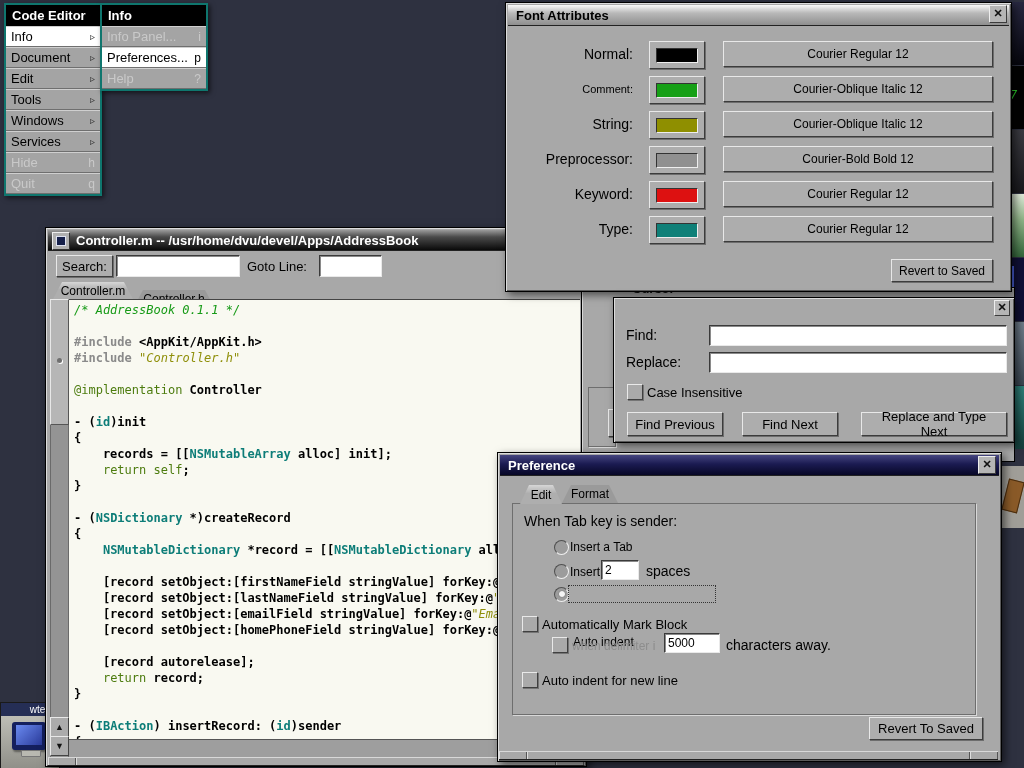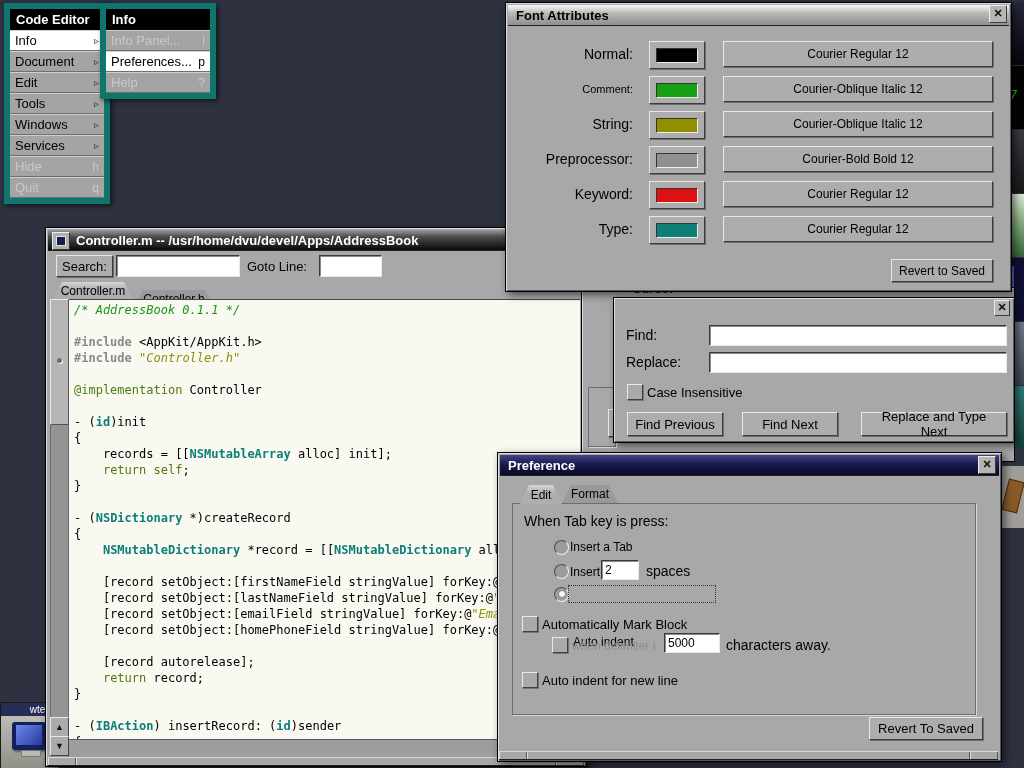--- a/index.html
+++ b/index.html
@@ -33,35 +33,35 @@
   .radio.sel::after{content:"";display:block;width:6px;height:6px;margin:3px auto;
     border-radius:50%;background:#f4f4f4;box-shadow:0 0 1px #333;}
   .tab{clip-path:polygon(9px 0, calc(100% - 9px) 0, 100% 100%, 0 100%);
     display:flex;align-items:center;justify-content:center;
     font-size:12px;color:#000;filter:drop-shadow(0 -1px 0 #555);}
   .tab-on{background:linear-gradient(#d6d6d6,#aeaeae 45%);}
   .tab-off{background:#9a9a9a;}
   .rsz{background:#a8a8a8;border-top:1px solid #d8d8d8;border-bottom:1px solid #222;display:flex;}
   .rsz div{height:100%;box-sizing:border-box;border-right:1px solid #555;border-left:1px solid #ddd;}
   
-  .menu{border:6px solid #0f766e;box-shadow:2px 2px 5px rgba(0,0,0,.6);background:#fdba74;}
+  .menu{border:2px solid #0f766e;box-shadow:2px 2px 5px rgba(0,0,0,.6);background:#fdba74;}
   .mtitle{height:21px;background:#000;color:#fff;font-weight:bold;font-size:13px;
     display:flex;align-items:center;padding:0 6px;}
   .mitem{height:19px;background:#a4a4a4;border-top:1px solid #cfcfcf;border-bottom:1px solid #6f6f6f;
     display:flex;align-items:center;justify-content:space-between;padding:0 5px;
     font-size:13px;color:#000;}
   .mitem.hl{background:#fff;}
   .mitem.dis{color:#c9c9c9;}
   .marrow{font-size:10px;color:#333;}
   .mitem.dis .marrow,.mitem.dis .mkey{color:#c9c9c9;}
   .mkey{font-size:12px;}
   
   .codearea{background:#f9f9f1;overflow:hidden;}
   .cl{height:16px;white-space:pre;font:12px "DejaVu Sans Mono",monospace;color:#000;}
-  .sg-n{color:#000;}
+  .sg-n{color:#000;font-weight:bold;}
   .sg-c{color:#169a16;font-style:italic;}
   .sg-s{color:#8f8f0a;font-style:italic;}
   .sg-p{color:#8a8a8a;font-weight:bold;margin-top:28px;}
   .sg-k{color:#4d7c0f;}
   .sg-t{color:#0d7d78;font-weight:bold;}
   
   .scroller{background:#949494;box-shadow:inset 1px 0 0 #6a6a6a, inset -1px 0 0 #6a6a6a;}
   .knob{background:#b6b6b6;border:1px solid;border-color:#e8e8e8 #555 #555 #e8e8e8;position:relative;}
   .dimple{position:absolute;left:6px;width:5px;height:5px;border-radius:50%;
     background:#6f6f6f;box-shadow:1px 1px 0 #fff;}
@@ -266,21 +266,21 @@
     <span class="xbtn" style="right:5px;top:3px;">✕</span>
 
     <div class="abs tab tab-on" style="left:22px;top:32px;width:42px;height:19px;z-index:2;">
       <span>Edit</span>
     </div>
     <div class="abs tab tab-off" style="left:64px;top:32px;width:56px;height:18px;z-index:1;">
       <span>Format</span>
     </div>
     <div class="abs" style="left:14px;top:50px;width:462px;height:210px;border:1px solid #6e6e6e;box-shadow:1px 1px 0 #d8d8d8;"></div>
 
-    <span class="abs lbl" style="left:26px;top:60px;font-size:14px;">When Tab key is press:</span>
+    <span class="abs lbl" style="left:26px;top:60px;font-size:14px;">When Tab key is sender:</span>
 
     <span class="abs radio" style="left:56px;top:87px;"></span>
     <span class="abs lbl" style="left:72px;top:87px;font-size:12px;">Insert a Tab</span>
 
     <span class="abs radio" style="left:56px;top:111px;"></span>
     <span class="abs lbl" style="left:72px;top:112px;font-size:12px;">Insert</span>
     <input class="abs tfield" style="left: 103px; top: 107px; width: 30px; height: 18px;" value="2">
     <span class="abs lbl" style="left:148px;top:110px;font-size:14px;">spaces</span>
 
     <span class="abs radio sel" style="left:56px;top:134px;"></span>

